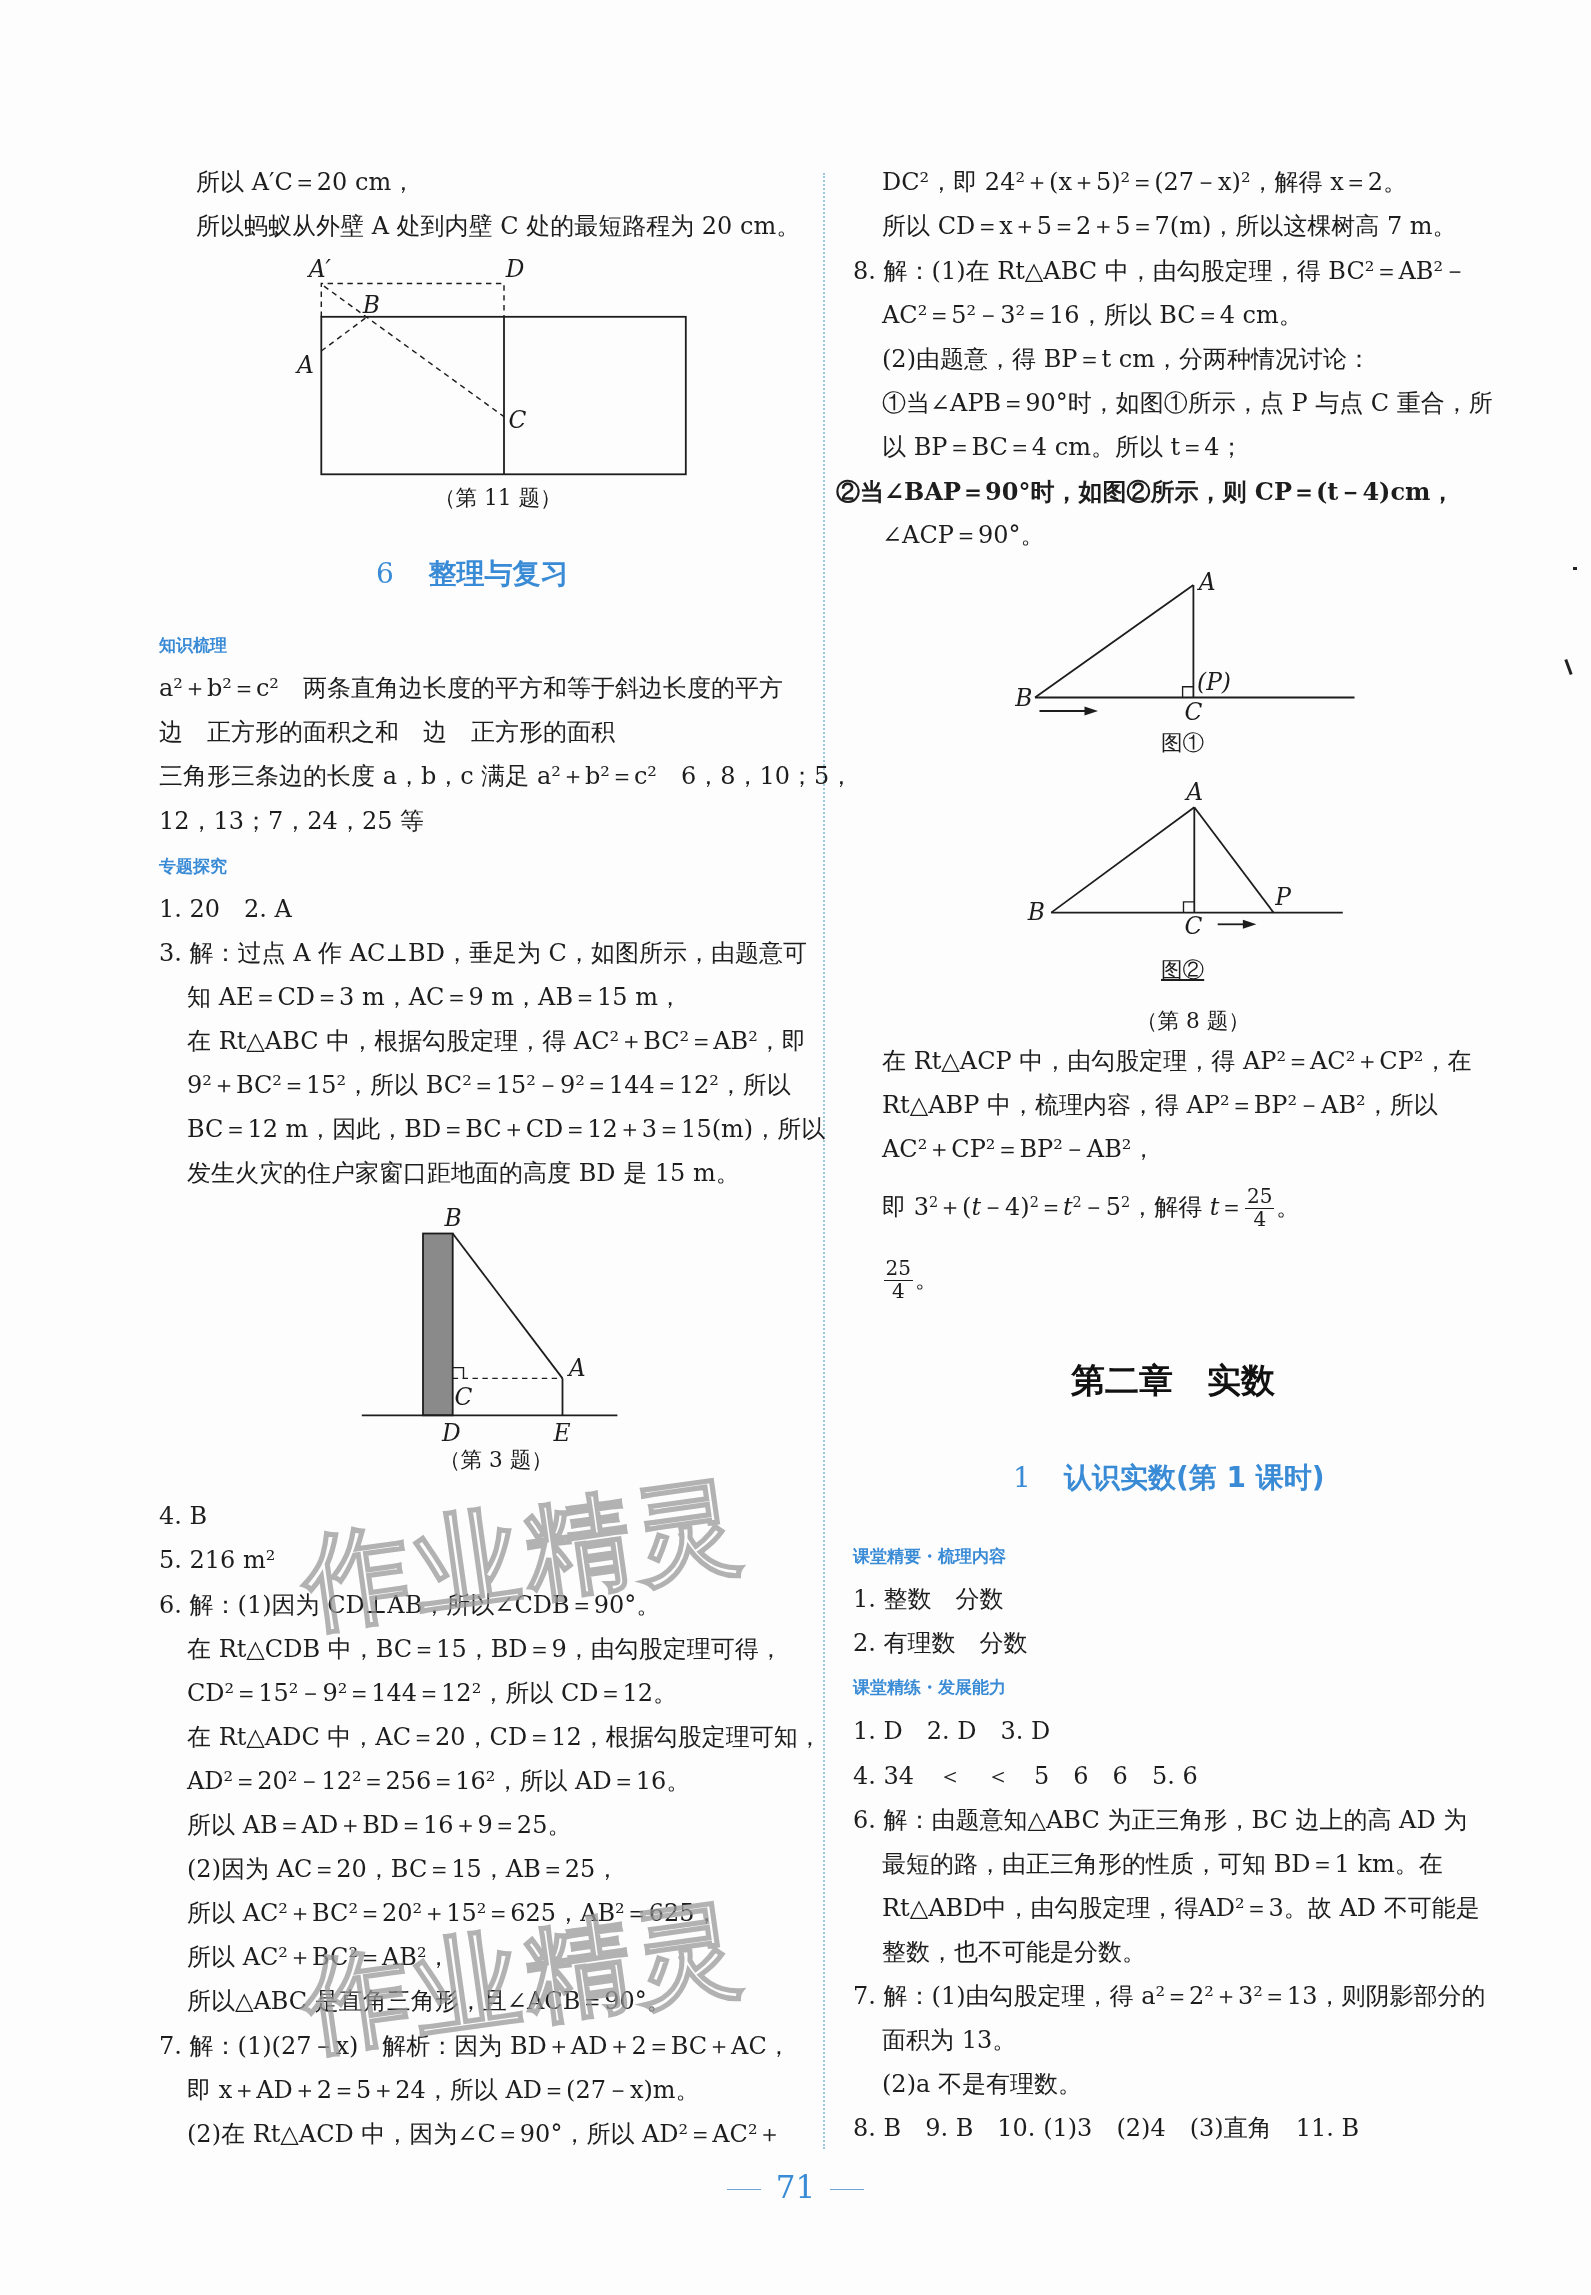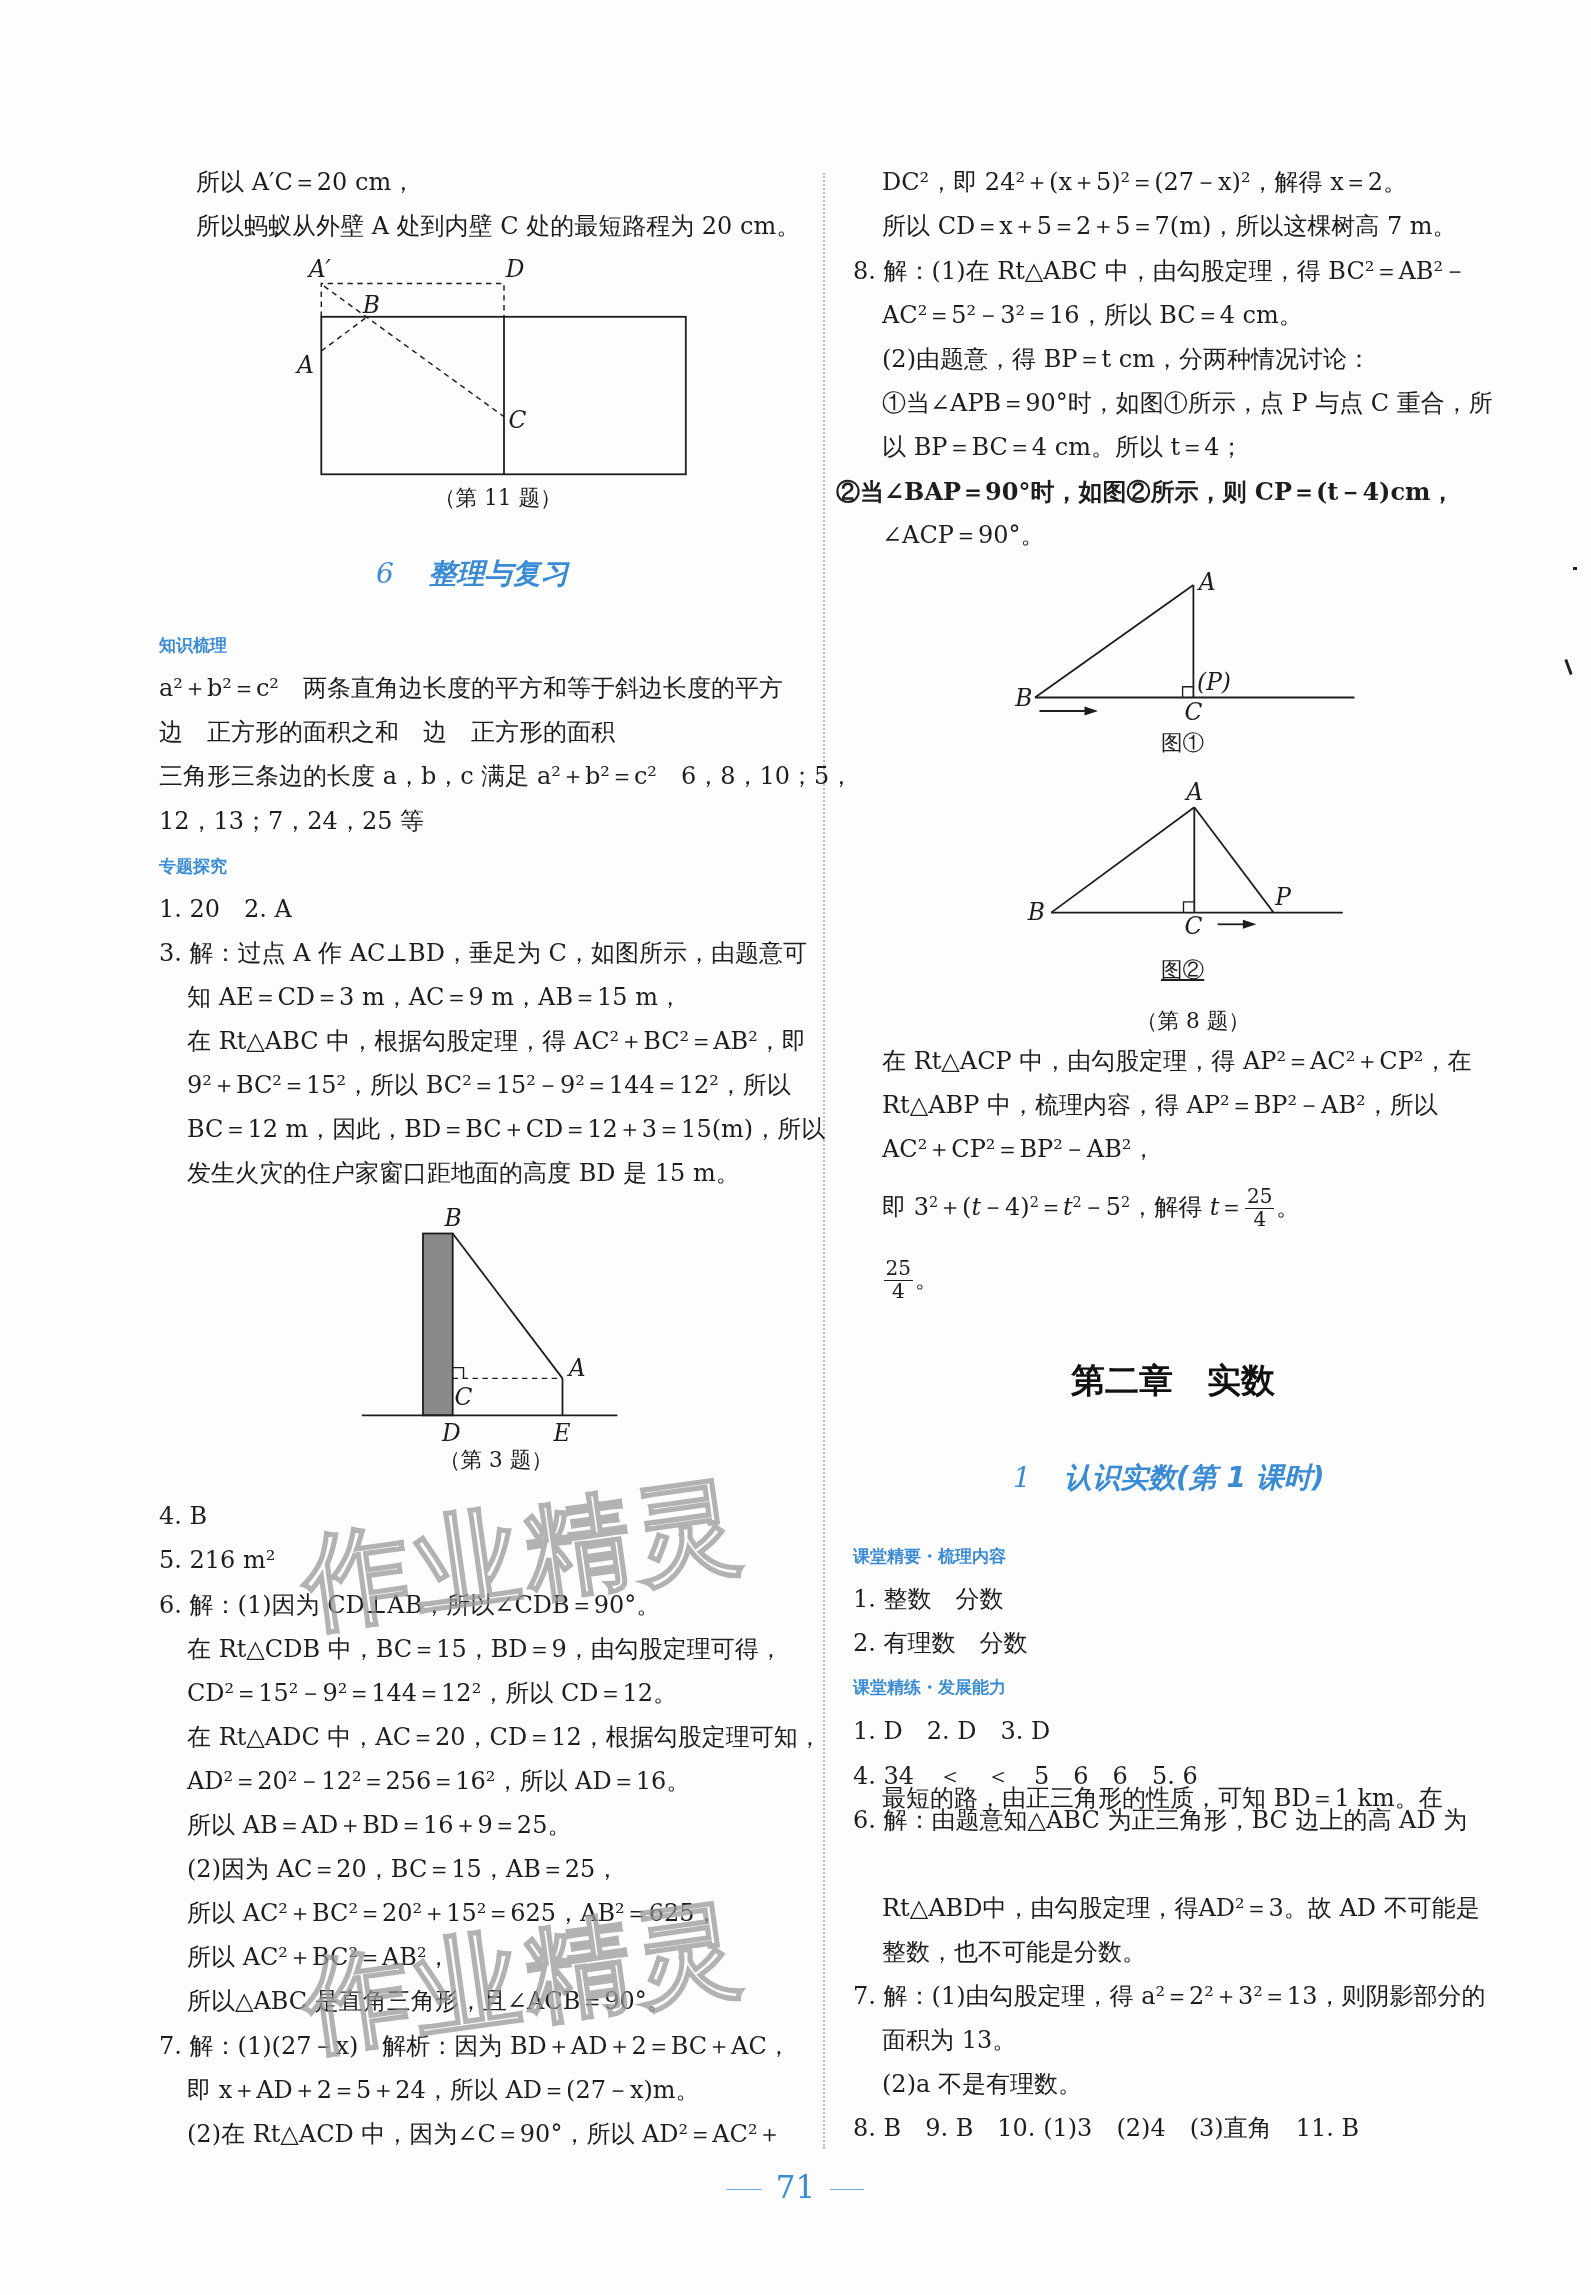--- a/index.html
+++ b/index.html
@@ -5,21 +5,21 @@
   html, body { margin: 0; padding: 0; }
   body {
     width: 1591px; height: 2295px; position: relative; overflow: hidden;
     background: #fdfdfd; color: #1d1d1d;
     font-family: "DejaVu Serif", "Liberation Serif", serif;
     font-size: 24px;
   }
   .col { position: absolute; top: 0; }
   .line { position: absolute; white-space: nowrap; line-height: 31px; }
   .sec { font-family: "DejaVu Sans", "Liberation Sans", sans-serif; font-weight: bold; font-size: 17px; color: #3a8bd6; }
-  .title { font-family: "DejaVu Sans", "Liberation Sans", sans-serif; font-weight: bold; font-size: 28px; color: #3a8bd6; font-style: italic; }
+  .title { font-family: "DejaVu Sans", "Liberation Sans", sans-serif; font-weight: bold; font-size: 28px; color: #3a8bd6; }
   .chapter { font-family: "DejaVu Serif", serif; font-weight: bold; font-size: 34px; color: #111; }
   i { font-style: italic; }
   sup { font-size: 60%; vertical-align: 0.55em; line-height: 0; }
   .frac { display: inline-flex; flex-direction: column; align-items: center; vertical-align: middle; font-size: 20px; line-height: 21.6px; margin: 0 1.8px; }
   .frac .n { border-bottom: 1.4px solid #1d1d1d; padding: 0 1.8px; }
   .caption { font-size: 21.6px; }
   .divider { position: absolute; left: 823px; top: 173px; height: 1976px; border-left: 2.7px dotted #9cc7dd; }
   .pagenum { position: absolute; left: 0; width: 100%; top: 2169px; text-align: center; color: #3a8bd6; font-size: 31px; }
   .pagenum .dash { display: inline-block; width: 34px; height: 1.8px; background: #6aa6dc; vertical-align: middle; margin: 0 14.4px; }
   svg text { font-family: "DejaVu Serif", serif; font-style: italic; font-size: 26px; fill: #1d1d1d; }
@@ -172,21 +172,21 @@
 
   <div class="line sec" style="left:853px; top:1541px;">课堂精要・梳理内容</div>
   <div class="line" style="left:853px; top:1584px;">1. 整数　分数</div>
   <div class="line" style="left:853px; top:1628px;">2. 有理数　分数</div>
 
   <div class="line sec" style="left:853px; top:1672px;">课堂精练・发展能力</div>
   <div class="line" style="left:853px; top:1716px;">1. D　2. D　3. D</div>
   <div class="line" style="left:853px; top:1761px;">4. 34　＜　＜　5　6　6　5. 6</div>
 
   <div class="line" style="left:853px; top:1805px;">6. 解：由题意知△ABC 为正三角形，BC 边上的高 AD 为</div>
-  <div class="line" style="left:882px; top:1783px;">最短的路，由正三角形的性质，可知 BD＝1 km。在</div>
+  <div class="line" style="left:882px; top:1849px;">最短的路，由正三角形的性质，可知 BD＝1 km。在</div>
   <div class="line" style="left:882px; top:1893px;">Rt△ABD中，由勾股定理，得AD²＝3。故 AD 不可能是</div>
   <div class="line" style="left:882px; top:1937px;">整数，也不可能是分数。</div>
 
   <div class="line" style="left:853px; top:1981px;">7. 解：(1)由勾股定理，得 a²＝2²＋3²＝13，则阴影部分的</div>
   <div class="line" style="left:882px; top:2025px;">面积为 13。</div>
   <div class="line" style="left:882px; top:2069px;">(2)a 不是有理数。</div>
   <div class="line" style="left:853px; top:2113px;">8. B　9. B　10. (1)3　(2)4　(3)直角　11. B</div>
 </div>
 
 <div class="mark" style="left:1573px; top:567px; width:3.6px; height:2.7px;"></div>

